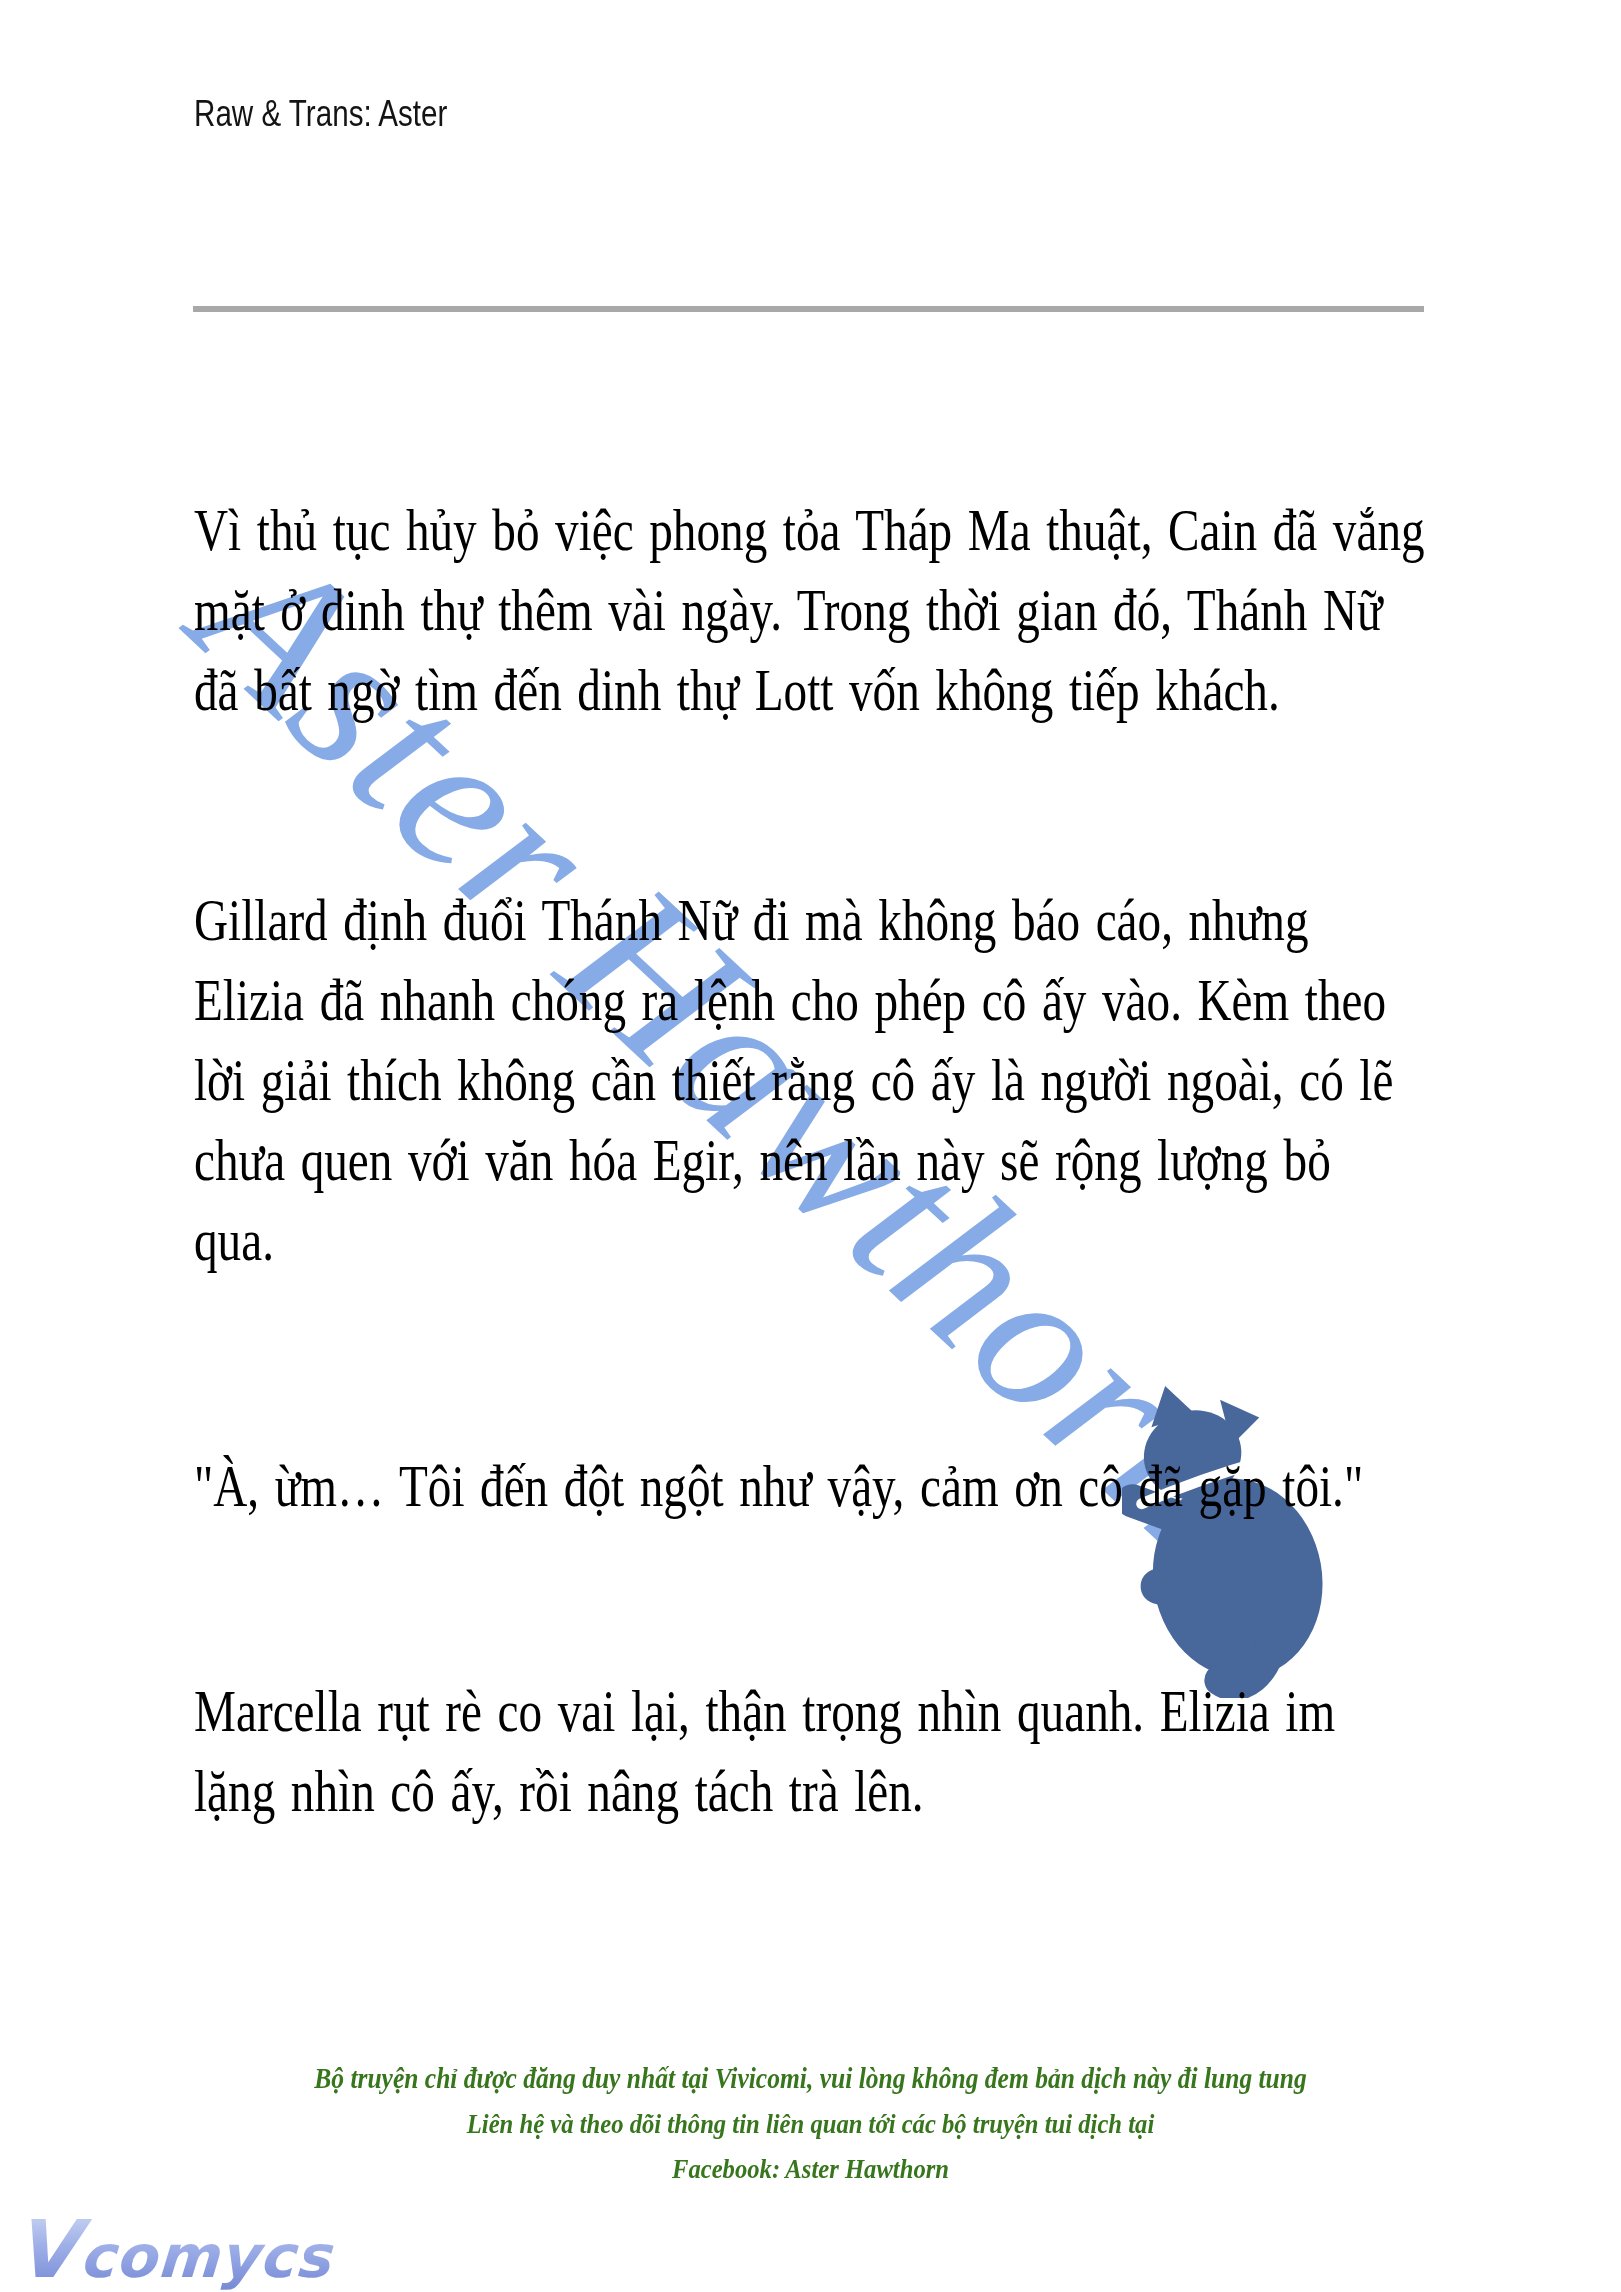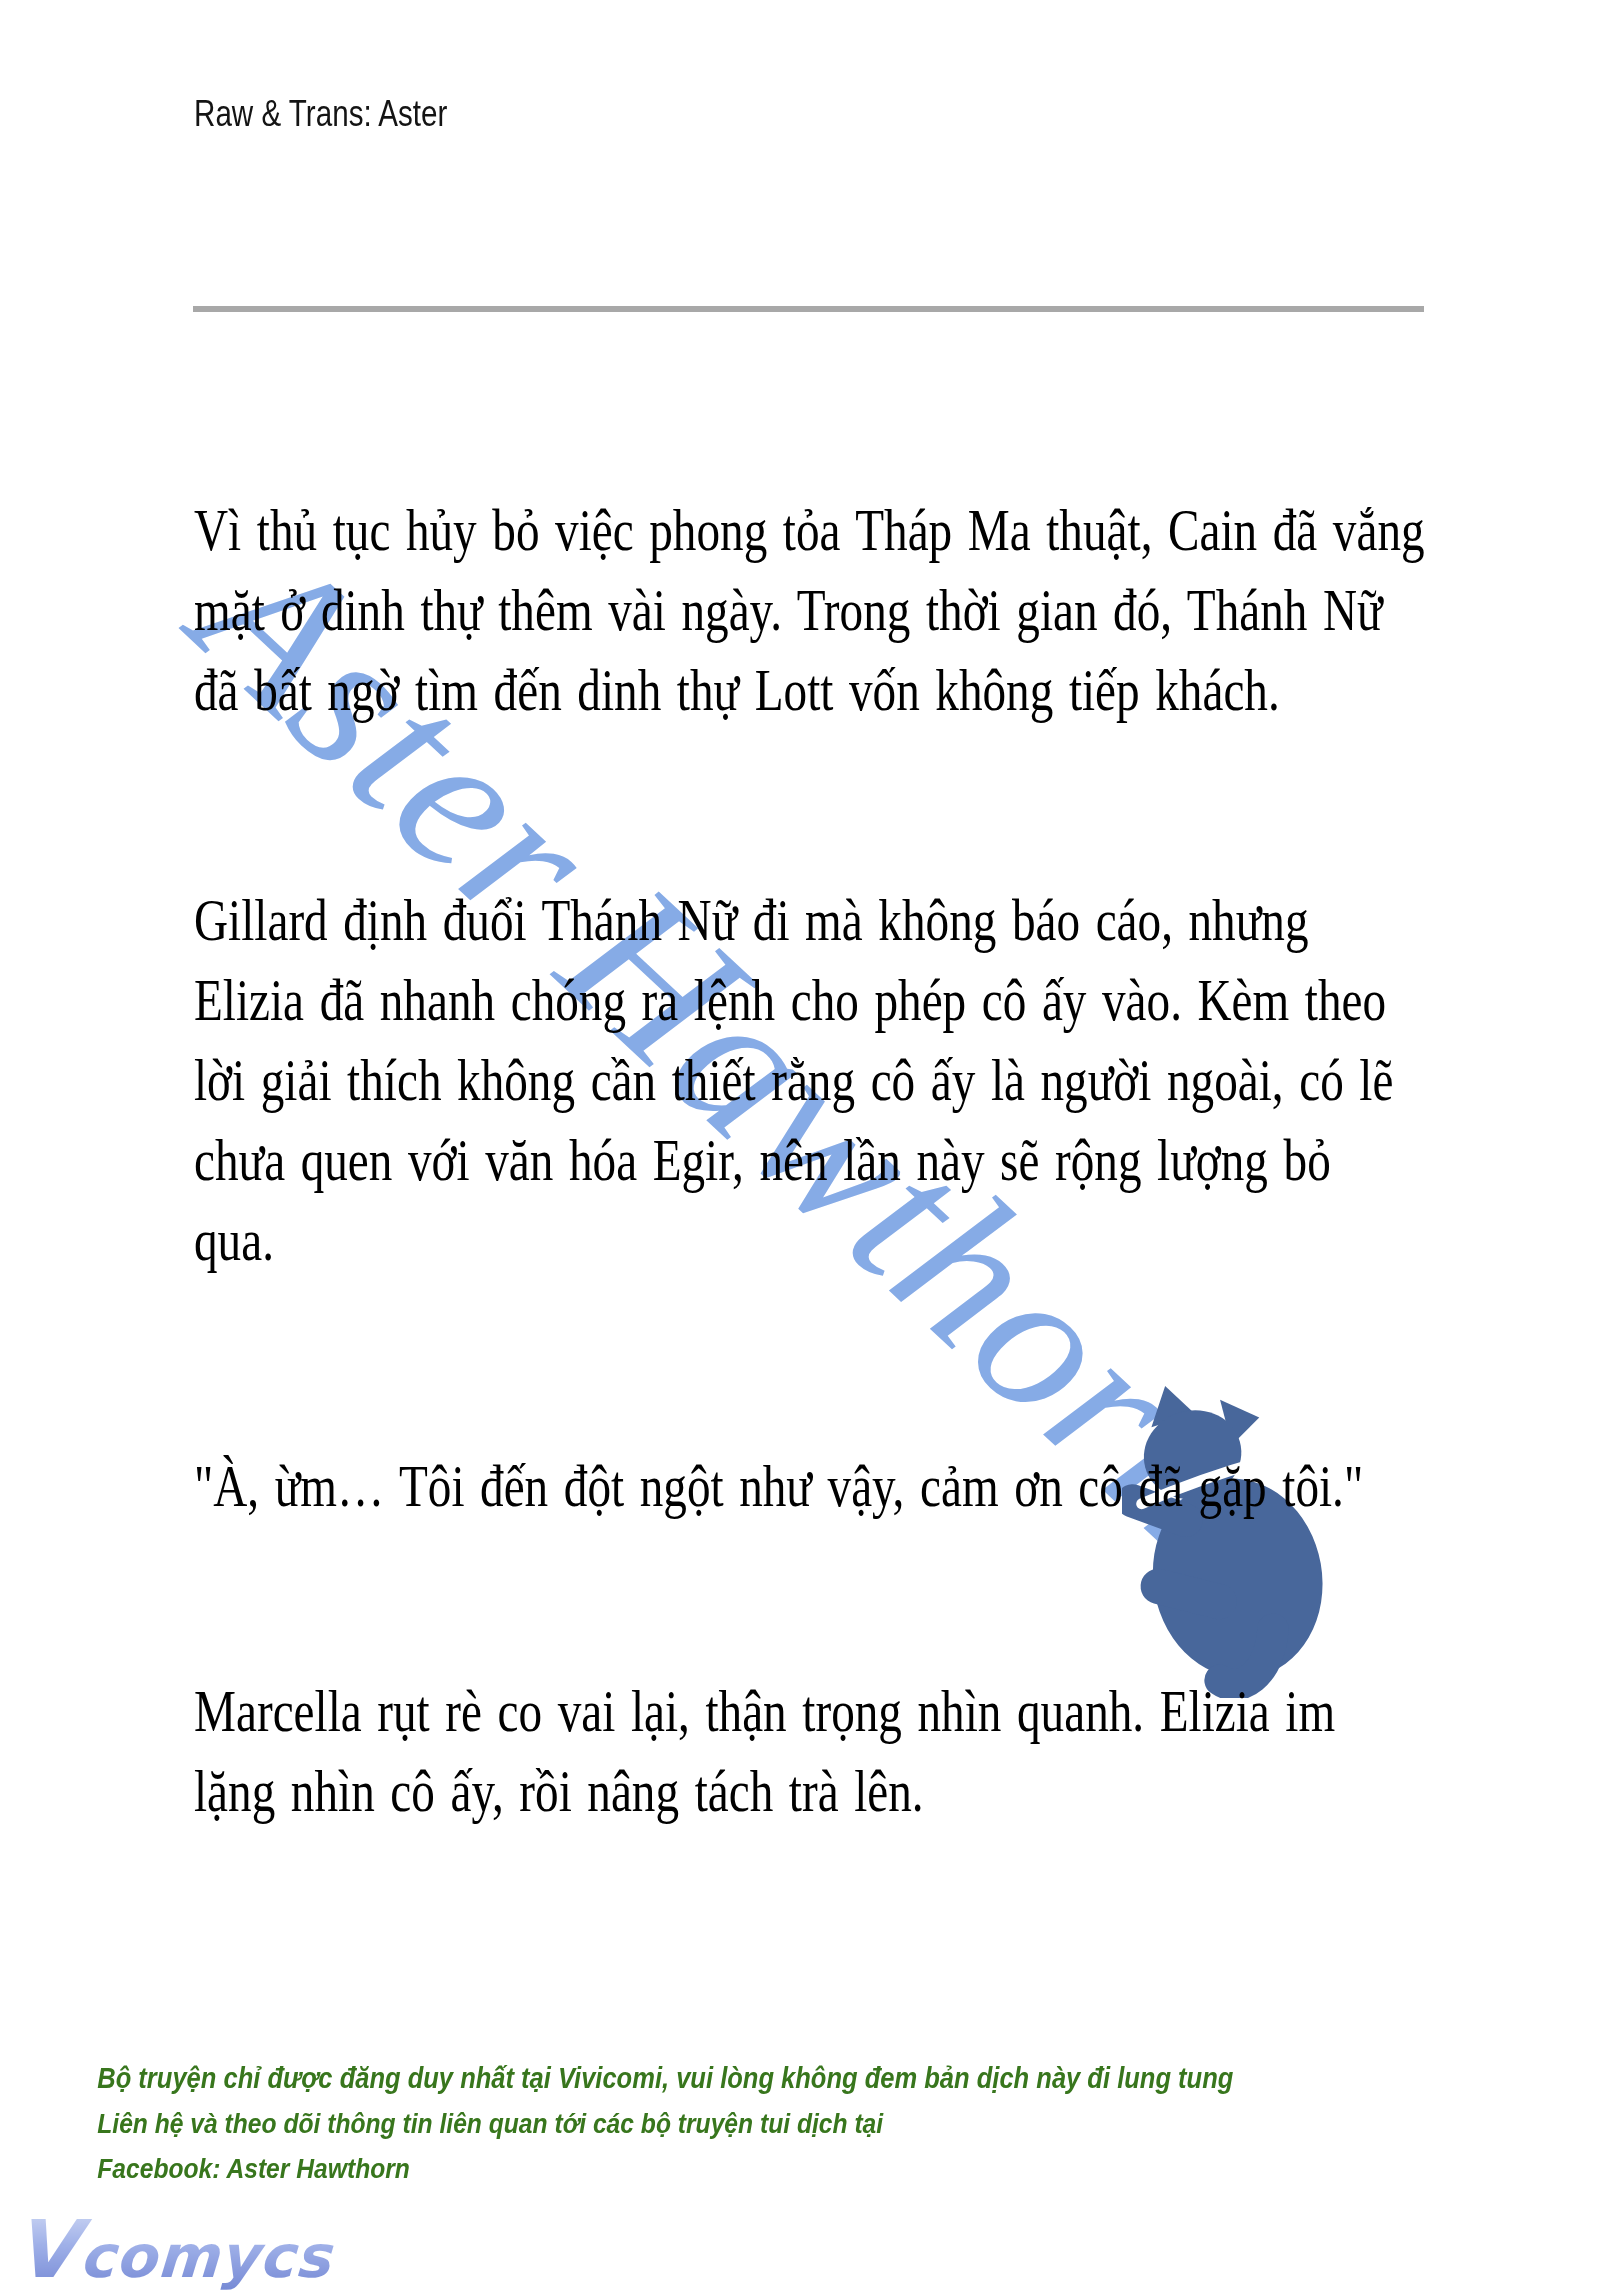--- a/index.html
+++ b/index.html
@@ -37,22 +37,22 @@
   .p1 { top:490px; } .p2 { top:880px; } .p3 { top:1446px; } .p4 { top:1671px; }
   .line {
     height:80px; line-height:80px; font-size:59px; color:#000000;
     white-space:nowrap; word-spacing:0.08em;
     transform:scaleX(0.8); transform-origin:0 50%;
     width:-moz-fit-content; width:fit-content;
   }
   
   .footer {
     position:absolute; left:0; top:2056px; width:1621px;
-    text-align:left; z-index:2;
-    font-family:Liberation Sans, sans-serif;
+    text-align:center; z-index:2;
+    font-family:Liberation Serif, serif;
     font-weight:bold; font-style:italic; color:#38761d;
   }
   .fline { height:45px; line-height:45px; font-size:29px; transform:scaleX(0.88); }
   .fline-small { font-size:28px; }
   
   .logo {
     position:absolute; left:27.4px; top:2203px; z-index:2;
     font-family:"DejaVu Sans", sans-serif;
     font-weight:bold; font-style:italic;
     font-size:59px; letter-spacing:1px;

